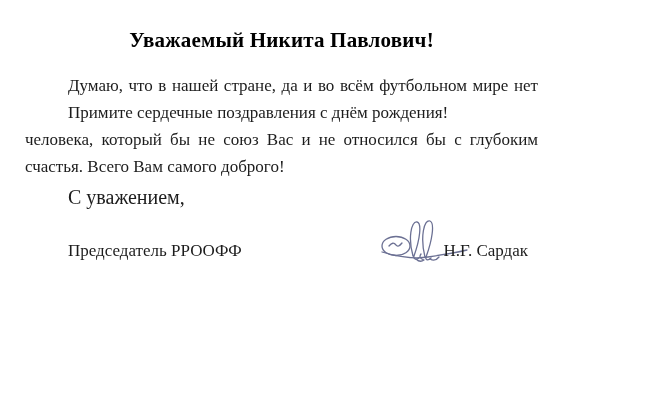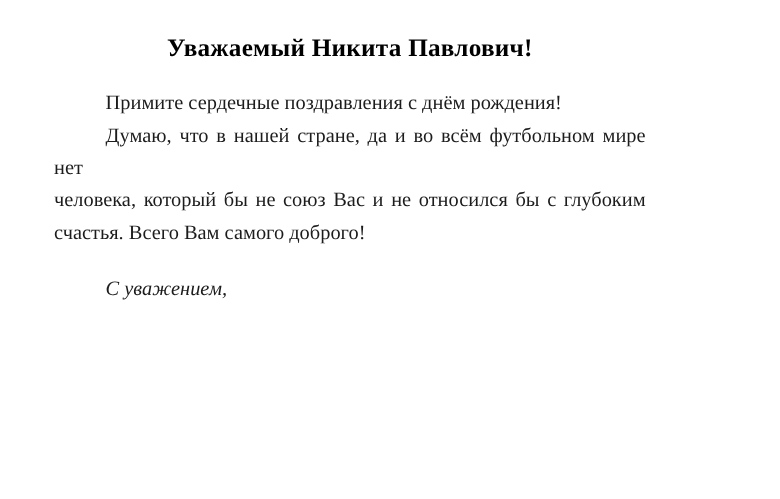--- a/index.html
+++ b/index.html
@@ -5,21 +5,20 @@
   html, body { margin: 0; padding: 0; }
   .page {
     position: relative;
     width: 563px;
     height: 416px;
     background: #ffffff;
     font-family: "Liberation Serif", "DejaVu Serif", serif;
     color: #1c1c1c;
     overflow: hidden;
     box-sizing: border-box;
-    padding-left: 20px;
   }
   .content {
     padding: 0 25px;
   }
   .title {
     margin: 0;
     padding-top: 26px;
     text-align: center;
     font-size: 21px;
     line-height: 28px;
@@ -32,25 +31,24 @@
     font-size: 17px;
     line-height: 27px;
   }
   .line { text-align: left; }
   .line.just {
     text-align: justify;
     text-align-last: justify;
   }
   .line.indent { text-indent: 43px; }
   .sign-off {
-    margin-top: 20px;
+    margin-top: 4px;
     padding-left: 43px;
-    font-size: 17px;
+    font-size: 20px;
     line-height: 27px;
-    font-style: italic;
   }
   .sig-row {
     position: relative;
     margin-top: 26px;
     height: 30px;
     font-size: 17px;
     line-height: 27px;
   }
   .sig-row .position {
     position: absolute;
@@ -72,23 +70,38 @@
 </style>
 </head>
 <body>
 
 <div class="page">
   <div class="content">
 
     <h1 class="title">Уважаемый Никита Павлович!</h1>
 
     <div class="body-text">
+      <div class="line indent just">Думаю, что в нашей стране, да и во всём футбольном мире нет</div>
       <div class="line indent">Примите сердечные поздравления с днём рождения!</div>
-      <div class="line indent just">Думаю, что в нашей стране, да и во всём футбольном мире нет</div>
       <div class="line just">человека, который бы не союз Вас и не относился бы с глубоким</div>
       <div class="line">счастья. Всего Вам самого доброго!</div>
     </div>
 
     <div class="sign-off">С уважением,</div>
 
+    <div class="sig-row">
+      <span class="position">Председатель РРООФФ</span>
+      <svg class="signature" viewBox="0 0 90 52" xmlns="http://www.w3.org/2000/svg" aria-hidden="true">
+        <g fill="none" stroke="#6b7093" stroke-width="1.3" stroke-linecap="round" stroke-linejoin="round">
+          <ellipse cx="16" cy="31" rx="14" ry="9.5"></ellipse>
+          <path d="M9,31 q4,-5 7,-1 q2,3 6,-2"></path>
+          <path d="M33,41 C28,24 31,6 37,7 C42,8 40,24 34,41 C33,44 36,45 39,43"></path>
+          <path d="M45,42 C40,22 44,4 50,6 C55,8 52,26 46,42 C45,45 48,46 51,43"></path>
+          <path d="M2,37 C22,43 35,44 48,42 C62,40 74,38 87,35"></path>
+          <path d="M36,44 q4,4 8,1 q-6,-2 -3,-6"></path>
+          <path d="M50,44 q5,3 9,-2"></path>
+        </g>
+      </svg>
+      <span class="name">Н.Г. Сардак</span>
+    </div>
 
   </div>
 </div>
 
 </body></html>

